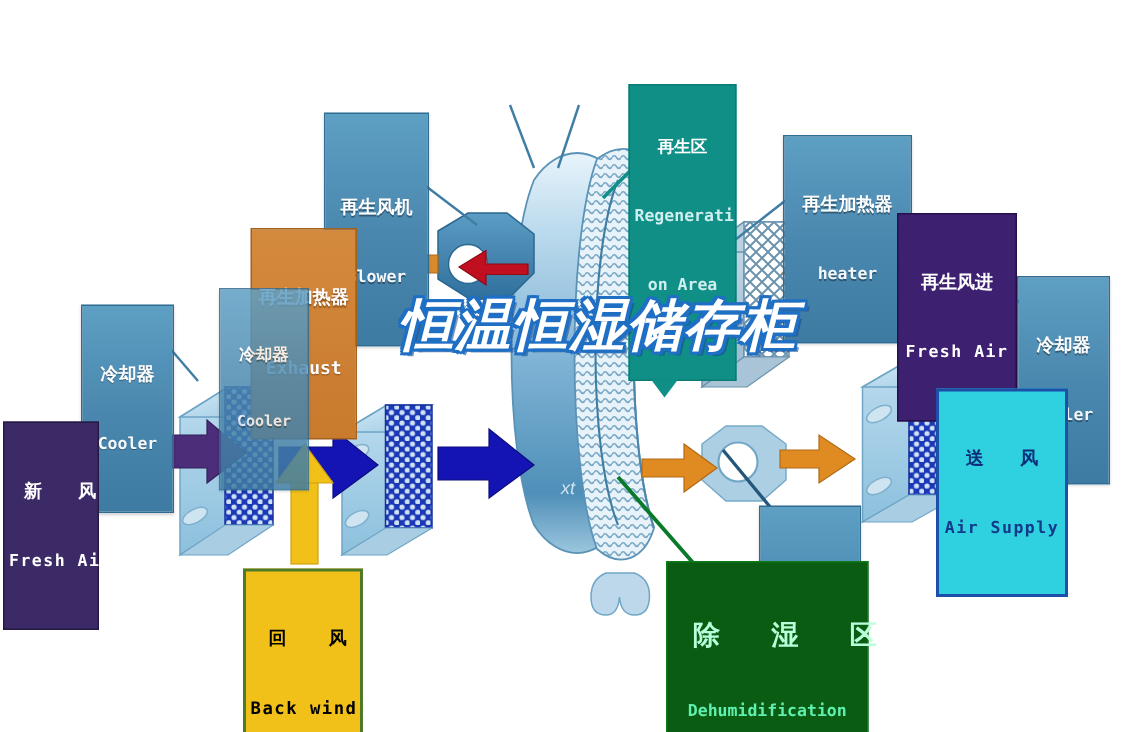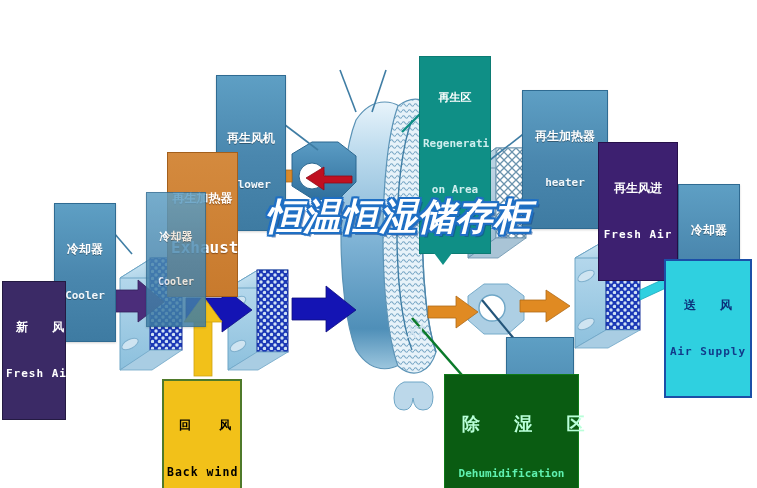--- a/index.html
+++ b/index.html
@@ -51,21 +51,21 @@
   .lbl-blue .en{font-size:11px;color:#f2f8fc;}
 
   
   .lbl-orange{
     background:linear-gradient(180deg,#d48a3e 0%,#c87a2d 100%);
     border:1px solid #a35f1c;
     color:#ffffff;
     text-shadow:0 1px 1px rgba(90,40,0,.6);
   }
   .lbl-orange .cn{font-size:12px;}
-  .lbl-orange .en{font-size:16px;text-align:center;}
+  .lbl-orange .en{font-size:12px;text-align:center;}
 
   
   .lbl-teal{
     background:#0f8f86;
     border:1px solid #0c7b73;
     color:#cfeeee;
   }
   .lbl-teal .cn{font-size:11px;color:#ffffff;}
   .lbl-teal .en{font-size:11px;}
   .teal-tail{
@@ -143,25 +143,24 @@
       -2px 0 0 #1f6fc4,  2px 0 0 #1f6fc4,
        0 -2px 0 #1f6fc4, 0 2px 0 #1f6fc4,
       -2px -2px 0 #1f6fc4, 2px -2px 0 #1f6fc4,
       -2px 2px 0 #1f6fc4, 2px 2px 0 #1f6fc4,
        3px 3px 0 rgba(20,70,140,.55);
   }
   #wm-sub{padding-left:40px;}
   .faint{
     position:absolute;
     color:#cfe2f0;
-    font-size:22px;
+    font-size:12px;
     font-family:"Liberation Sans",sans-serif;
     font-style:italic;
     z-index:30;
-    margin-left:33px;
   }
 </style>
 </head>
 <body>
 
 <div id="stage">
 
   <svg id="art" viewBox="0 0 757 488">
     <defs>
       <linearGradient id="gBoxFace" x1="0" y1="0" x2="0" y2="1">
@@ -387,21 +386,21 @@
     <span class="cn">除湿风机</span>
     <span class="en">Blower</span>
   </div>
 
   <div class="lbl lbl-green" style="left:444px;top:374px;width:135px;padding:4px 3px 6px;">
     <span class="cn">除 湿 区</span>
     <span class="en">Dehumidification</span>
     
   </div>
 
-  <div class="lbl lbl-cyan" style="left:664px;top:259px;width:88px;padding:3px 3px 4px;">
+  <div class="lbl lbl-cyan" style="left:624px;top:259px;width:88px;padding:3px 3px 4px;">
     <span class="cn">送 风</span>
     <span class="en">Air Supply</span>
   </div>
 
   <div id="watermark">
     <div id="wm-sub">恒温恒湿储存柜</div>
   </div>
 
 </div>
 

